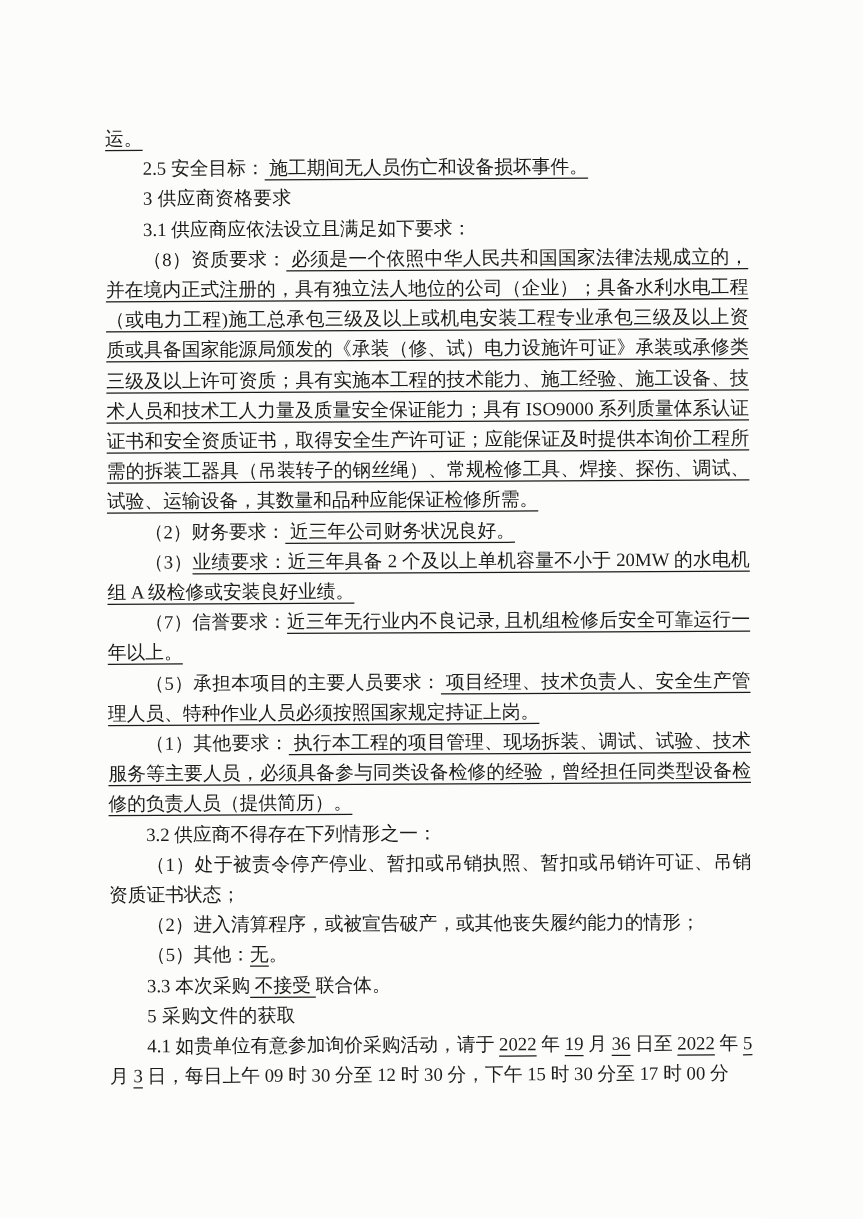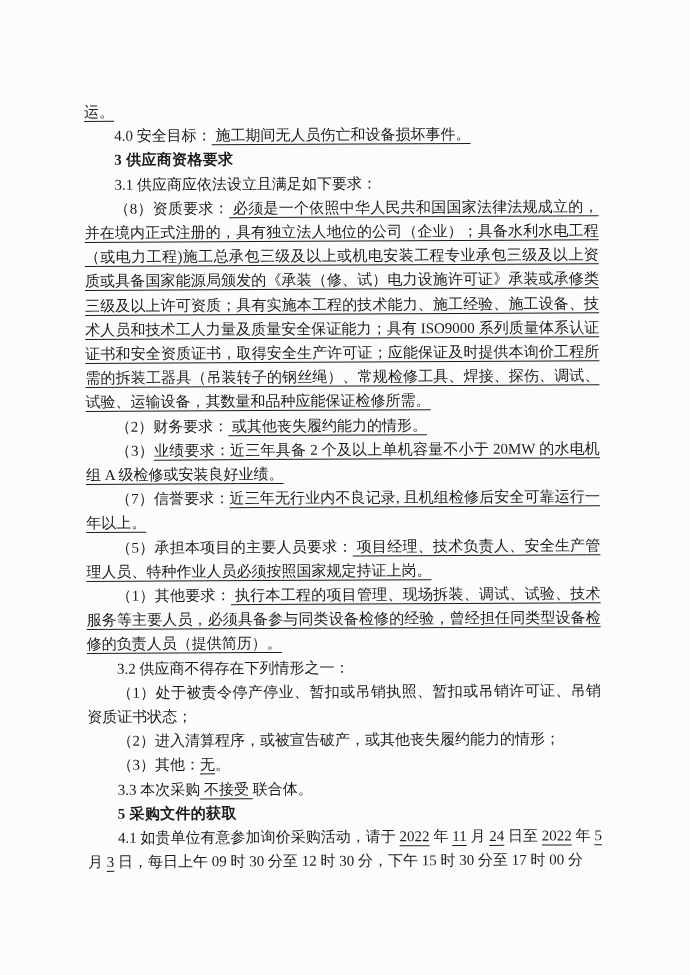--- a/index.html
+++ b/index.html
@@ -33,58 +33,58 @@
   }
   .content p.cont {
     text-indent: 0;
   }
   .u {
     text-decoration: underline;
     text-underline-offset: 4px;
     text-decoration-thickness: 1px;
   }
   .b {
-    font-weight: bold;
+    font-weight: normal;
     letter-spacing: 0.3px;
   }
 </style>
 </head>
 <body>
 
 <div class="page">
   <div class="content">
 
     <p class="cont"><span class="u">运。</span></p>
 
-    <p><span>4.0 安全目标：</span><span class="u"> 施工期间无人员伤亡和设备损坏事件。</span></p>
+    <p><span>2.5 安全目标：</span><span class="u"> 施工期间无人员伤亡和设备损坏事件。</span></p>
 
     <p><span class="b">3 供应商资格要求</span></p>
 
     <p><span>3.1 供应商应依法设立且满足如下要求：</span></p>
 
     <p><span>（8）资质要求：</span><span class="u"> 必须是一个依照中华人民共和国国家法律法规成立的，并在境内正式注册的，具有独立法人地位的公司（企业）；具备水利水电工程（或电力工程)施工总承包三级及以上或机电安装工程专业承包三级及以上资质或具备国家能源局颁发的《承装（修、试）电力设施许可证》承装或承修类三级及以上许可资质；具有实施本工程的技术能力、施工经验、施工设备、技术人员和技术工人力量及质量安全保证能力；具有 ISO9000 系列质量体系认证证书和安全资质证书，取得安全生产许可证；应能保证及时提供本询价工程所需的拆装工器具（吊装转子的钢丝绳）、常规检修工具、焊接、探伤、调试、试验、运输设备，其数量和品种应能保证检修所需。</span></p>
 
-    <p><span>（2）财务要求：</span><span class="u"> 或其他丧失履约能力的情形。</span></p>
+    <p><span>（2）财务要求：</span><span class="u"> 近三年公司财务状况良好。</span></p>
 
     <p><span>（3）</span><span class="u">业绩要求：近三年具备 2 个及以上单机容量不小于 20MW 的水电机组 A 级检修或安装良好业绩。</span></p>
 
     <p><span>（7）信誉要求：</span><span class="u">近三年无行业内不良记录, 且机组检修后安全可靠运行一年以上。</span></p>
 
     <p><span>（5）承担本项目的主要人员要求：</span><span class="u"> 项目经理、技术负责人、安全生产管理人员、特种作业人员必须按照国家规定持证上岗。</span></p>
 
     <p><span>（1）其他要求：</span><span class="u"> 执行本工程的项目管理、现场拆装、调试、试验、技术服务等主要人员，必须具备参与同类设备检修的经验，曾经担任同类型设备检修的负责人员（提供简历）。</span></p>
 
     <p><span>3.2 供应商不得存在下列情形之一：</span></p>
 
     <p><span>（1）处于被责令停产停业、暂扣或吊销执照、暂扣或吊销许可证、吊销资质证书状态；</span></p>
 
     <p><span>（2）进入清算程序，或被宣告破产，或其他丧失履约能力的情形；</span></p>
 
-    <p><span>（3）其他：</span><span class="u">无</span><span>。</span></p>
+    <p><span>（5）其他：</span><span class="u">无</span><span>。</span></p>
 
     <p><span>3.3 本次采购</span><span class="u"> 不接受 </span><span>联合体。</span></p>
 
     <p><span class="b">5 采购文件的获取</span></p>
 
-    <p><span>4.1 如贵单位有意参加询价采购活动，请于 </span><span class="u">2022</span><span> 年 </span><span class="u">11</span><span> 月 </span><span class="u">24</span><span> 日至 </span><span class="u">2022</span><span> 年 </span><span class="u">5</span><span> 月 </span><span class="u">3</span><span> 日，每日上午 09 时 30 分至 12 时 30 分，下午 15 时 30 分至 17 时 00 分</span></p>
+    <p><span>4.1 如贵单位有意参加询价采购活动，请于 </span><span class="u">2022</span><span> 年 </span><span class="u">19</span><span> 月 </span><span class="u">36</span><span> 日至 </span><span class="u">2022</span><span> 年 </span><span class="u">5</span><span> 月 </span><span class="u">3</span><span> 日，每日上午 09 时 30 分至 12 时 30 分，下午 15 时 30 分至 17 时 00 分</span></p>
 
   </div>
 </div>
 
 </body></html>

